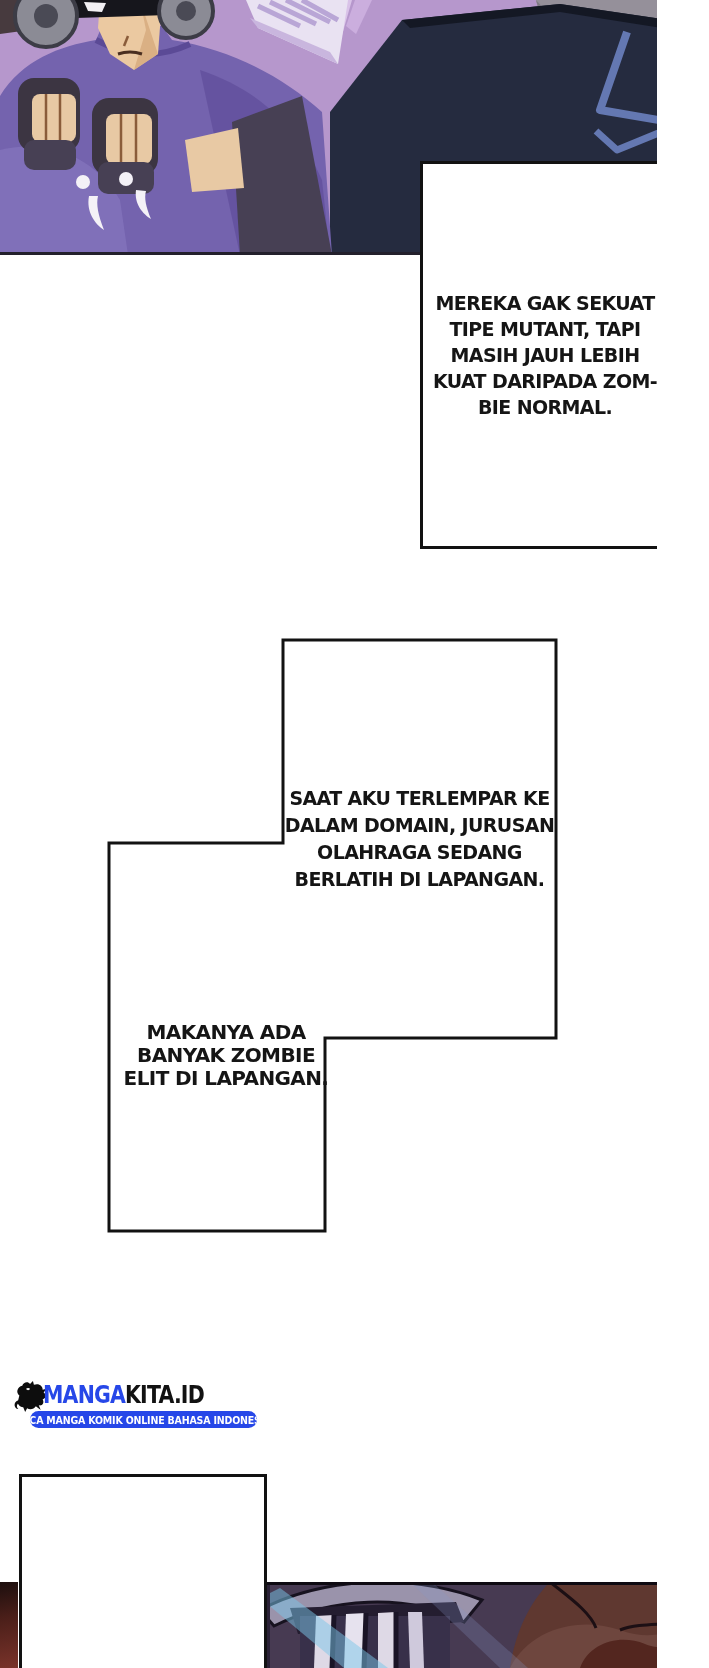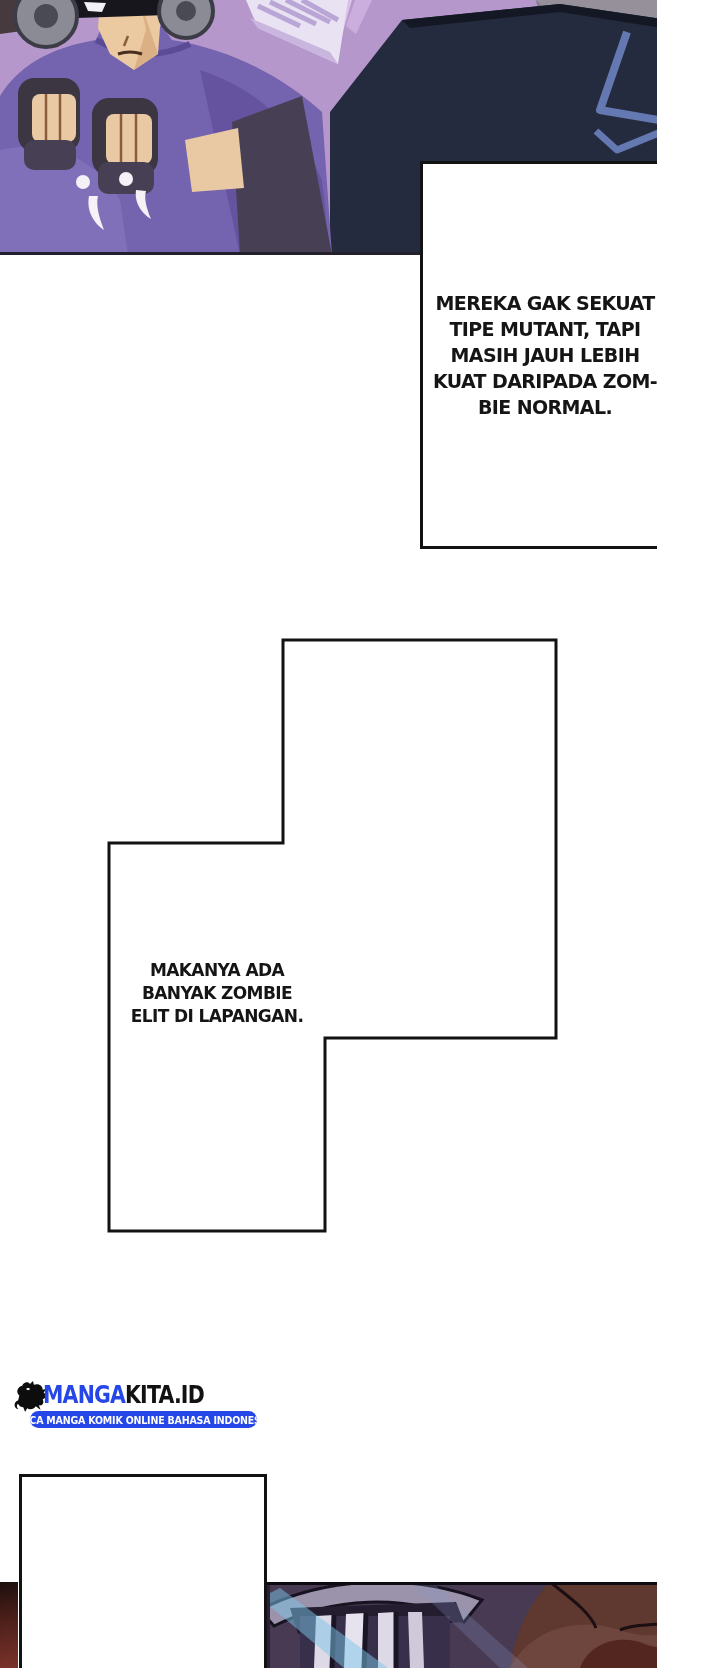--- a/index.html
+++ b/index.html
@@ -22,21 +22,21 @@
     position:absolute;
     display:flex;align-items:center;justify-content:center;
     text-align:center;
     font-weight:bold;
     color:var(--text,#151515);
     white-space:pre;
     letter-spacing:-0.6px;
   }
   .t1{left:420px;top:161px;width:250px;height:388px;font-size:19px;line-height:26px;}
   .t2{left:283px;top:640px;width:273px;height:398px;font-size:19px;line-height:27px;}
-  .t3{left:109px;top:799px;width:216px;height:388px;font-size:17px;line-height:23px;}
+  .t3{left:109px;top:861px;width:216px;height:388px;font-size:20px;line-height:23px;padding-left:9px;}
   .bubble-1{left:420px;top:161px;width:250px;height:388px;}
   .bubble-4{left:19px;top:1474px;width:248px;height:210px;}
   .union-svg{position:absolute;left:105px;top:636px;width:456px;height:600px;}
   
   .watermark{position:absolute;left:13px;top:1378px;width:260px;height:52px;}
   .mascot{position:absolute;left:0;top:2px;width:36px;height:33px;}
   .brandline{
     position:absolute;left:30px;top:0;height:32px;
     display:flex;align-items:center;
     font-weight:bold;font-size:25px;letter-spacing:-1px;
@@ -133,20 +133,24 @@
   <div class="bubble bubble-1"></div>
   <div class="speech-text t1">MEREKA GAK SEKUAT
 TIPE MUTANT, TAPI
 MASIH JAUH LEBIH
 KUAT DARIPADA ZOM-
 BIE NORMAL.</div>
 
   <svg class="union-svg" viewBox="0 0 456 600" aria-hidden="true">
     <path d="M178,4 L451,4 L451,402 L220,402 L220,595 L4,595 L4,207 L178,207 Z" fill="var(--bubble-fill,#ffffff)" stroke="var(--bubble-border,#121212)" stroke-width="3"></path>
   </svg>
+  <div class="speech-text t2">SAAT AKU TERLEMPAR KE
+DALAM DOMAIN, JURUSAN
+OLAHRAGA SEDANG
+BERLATIH DI LAPANGAN.</div>
   <div class="speech-text t3">MAKANYA ADA
 BANYAK ZOMBIE
 ELIT DI LAPANGAN.</div>
 
   <div class="watermark">
     <svg class="mascot" viewBox="0 0 36 34" aria-hidden="true">
       <path fill="#0d0d0d" d="M6,16 C2,13 4,7 9,6 C10,2 15,1 17,4 L20,1 L21,5 C26,3 30,6 30,10 L34,9 L31,13 C34,15 34,19 30,20 C32,23 30,27 26,26 L28,31 L23,27 C21,30 17,31 14,29 L12,33 L10,28 C6,28 3,24 5,20 Z"></path>
       <path fill="#0d0d0d" d="M4,21 C0,23 0,29 5,30 C2,27 4,24 7,23 Z"></path>
       <path fill="#ffffff" d="M13,9 C14,8 16,8 17,9 C16,11 14,11 13,9 Z"></path>
     </svg>

